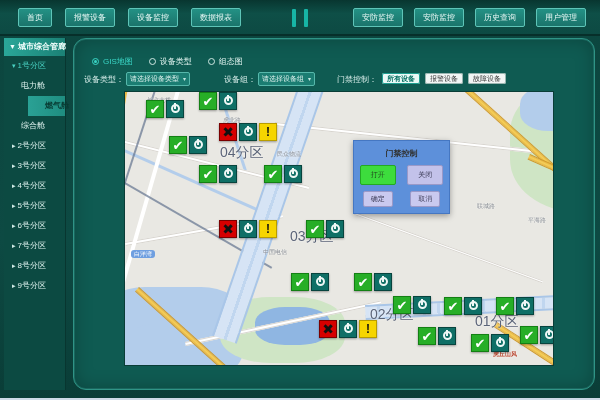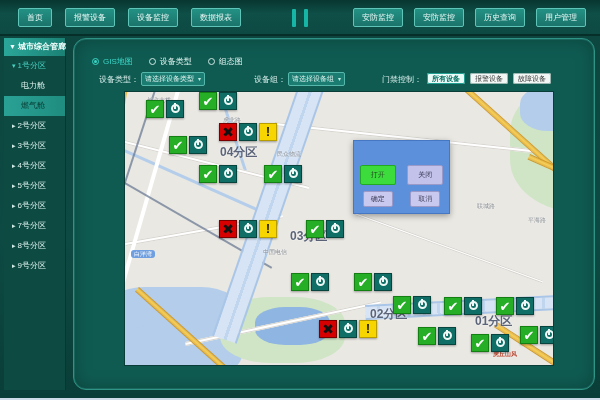--- a/index.html
+++ b/index.html
@@ -25,54 +25,54 @@
         background:#0c4a42;border-right:1px solid #083630;}
   .sroot{height:18px;line-height:18px;background:linear-gradient(90deg,#2aa799,#1b8175);
          color:#f2fffd;font-size:8px;font-weight:bold;padding-left:5px;white-space:nowrap;cursor:pointer;}
   .sroot .ar{font-size:7px;margin-right:2px;}
   .sitem{height:20px;line-height:20px;font-size:8px;color:#dff3ef;white-space:nowrap;cursor:pointer;}
   .sitem .ar{font-size:7px;margin-right:2px;color:#cfe9e4;}
   .sitem.group{padding-left:8px;}
   .sitem.leaf{padding-left:17px;}
   .sitem.expanded{color:#49d2c3;}
   .sitem.expanded .ar{color:#49d2c3;}
-  .sitem.selected{background:linear-gradient(90deg,#2aa195,#1f8d80);color:#083b33;font-weight:normal;}
+  .sitem.selected{background:linear-gradient(90deg,#2aa195,#1f8d80);color:#083b33;font-weight:bold;margin-left:24px;}
   
   .panel{position:absolute;left:73px;top:38px;width:522px;height:352px;
          background:#0f5b52;border:1px solid #2f9486;border-radius:13px;
          box-shadow:inset 0 0 0 1px rgba(90,210,195,.18), inset 0 0 18px rgba(0,0,0,.25);}
   .modes{position:absolute;left:18px;top:17px;display:flex;gap:16px;align-items:center;}
   .mode{display:flex;gap:4px;align-items:center;font-size:8px;color:#e2f4f0;cursor:pointer;}
   .rdo{width:7px;height:7px;border-radius:50%;border:1px solid #cfe8e3;background:transparent;position:relative;}
   .mode.sel{color:#3ad6c6;}
   .mode.sel .rdo{border-color:#3ad6c6;}
   .mode.sel .rdo::after{content:"";position:absolute;left:1px;top:1px;width:3px;height:3px;border-radius:50%;background:#3ad6c6;}
   .filters{position:absolute;left:10px;top:32px;width:500px;height:16px;display:flex;align-items:center;font-size:8px;color:#d6ece8;}
-  .flabel{white-space:nowrap;margin-left:15px;}
+  .flabel{white-space:nowrap;}
   .fsel{background:#1b7d72;border:1px solid #56b8ab;color:#dff2ee;font-size:7px;
         padding:1px 3px;border-radius:2px;margin-left:2px;white-space:nowrap;cursor:pointer;}
   .fsel .caret{margin-left:4px;font-size:6px;color:#bfe6df;}
   .gap1{width:34px;} .gap2{width:22px;}
   .lbtn{font-size:7px;padding:1px 4px;margin-left:5px;border-radius:2px;white-space:nowrap;cursor:pointer;
         background:#f2f6f5;border:1px solid #9ab6b1;color:#333;}
   .lbtn.active{background:#eafaf7;border:1px solid #1fa092;color:#0c7467;font-weight:bold;}
   
   .map{position:absolute;left:50px;top:52px;width:430px;height:275px;background:#e9e8e3;
        overflow:hidden;border:1px solid #0a3d37;}
   .shape{position:absolute;}
   .green{background:#cfe5c5;border-radius:40%;}
   .water{background:#b3cdeb;border-radius:40%;}
   .road-w{background:#ffffff;border-top:1px solid #d8d5cf;border-bottom:1px solid #d8d5cf;transform-origin:top left;}
   .road-d{background:#6b7b94;transform-origin:top left;opacity:.75;}
   .hwy{background:linear-gradient(180deg,#e9b53e,#f4cf5c 45%,#e9b53e);border-top:1px solid #cf9a2c;border-bottom:1px solid #cf9a2c;transform-origin:top left;}
   .canal{background:repeating-linear-gradient(90deg,#d6e4f5 0 10px,#c0d6ef 10px 13px);
          border-left:2px solid #a9c6e8;border-right:2px solid #a9c6e8;transform-origin:top left;}
   .canal-h{background:repeating-linear-gradient(90deg,#d6e4f5 0 12px,#c0d6ef 12px 15px);
            border-top:2px solid #a9c6e8;border-bottom:2px solid #a9c6e8;transform-origin:top left;}
-  .zone{position:absolute;font-size:12px;font-weight:bold;color:#5b6478;text-shadow:0 0 2px #fff;}
+  .zone{position:absolute;font-size:14px;font-weight:normal;color:#5b6478;text-shadow:0 0 2px #fff;}
   .poi{position:absolute;font-size:6px;color:#8b9097;text-shadow:0 0 2px #fff;white-space:nowrap;}
   .poi.badge{background:#6f9fe0;color:#fff;padding:0 3px;border-radius:3px;line-height:8px;text-shadow:none;}
   .poi.scenic{color:#b8432c;font-weight:bold;}
   
   .marker{position:absolute;display:flex;gap:2px;cursor:pointer;}
   .icon{width:18px;height:18px;text-align:center;line-height:17px;font-size:13px;font-weight:bold;
         box-shadow:0 1px 2px rgba(0,0,0,.35);}
   .ic-check{background:#27ae27;border:1px solid #148014;color:#fff;}
   .ic-x{background:#d60000;border:1px solid #7a0000;color:#111;font-size:14px;}
   .ic-warn{background:#f6d500;border:1px solid #b89d00;color:#111;font-size:12px;}
@@ -116,20 +116,21 @@
   </div>
 
   <div class="side">
     <div class="sroot">
       <span class="ar">▼</span><span>城市综合管廊</span>
     </div>
     <div id="side-items">
         <div class="sitem group expanded "><span class="ar">▾</span><span>1号分区</span></div>
         <div class="sitem leaf  "><span>电力舱</span></div>
         <div class="sitem leaf  selected"><span>燃气舱</span></div>
+        <div class="sitem leaf  "><span>综合舱</span></div>
         <div class="sitem group collapsed "><span class="ar">▸</span><span>2号分区</span></div>
         <div class="sitem group collapsed "><span class="ar">▸</span><span>3号分区</span></div>
         <div class="sitem group collapsed "><span class="ar">▸</span><span>4号分区</span></div>
         <div class="sitem group collapsed "><span class="ar">▸</span><span>5号分区</span></div>
         <div class="sitem group collapsed "><span class="ar">▸</span><span>6号分区</span></div>
         <div class="sitem group collapsed "><span class="ar">▸</span><span>7号分区</span></div>
         <div class="sitem group collapsed "><span class="ar">▸</span><span>8号分区</span></div>
         <div class="sitem group collapsed "><span class="ar">▸</span><span>9号分区</span></div>
       </div>
   </div>
@@ -326,20 +327,21 @@
           <div class="marker" style="left:395px;top:234px">
             <span class="icon ic-check">✔</span>
             <span class="icon ic-power">
               <span class="ring"></span>
               <span class="stem"></span>
             </span>
           </div>
         </div>
 
       <div class="dlg">
+        <div class="dlg-title">门禁控制</div>
         <div class="dlg-row1">
           <span class="dbtn open">打开</span>
           <span class="dbtn close">关闭</span>
         </div>
         <div class="dlg-row2">
           <span class="dbtn small">确定</span>
           <span class="dbtn small">取消</span>
         </div>
       </div>
     </div>

